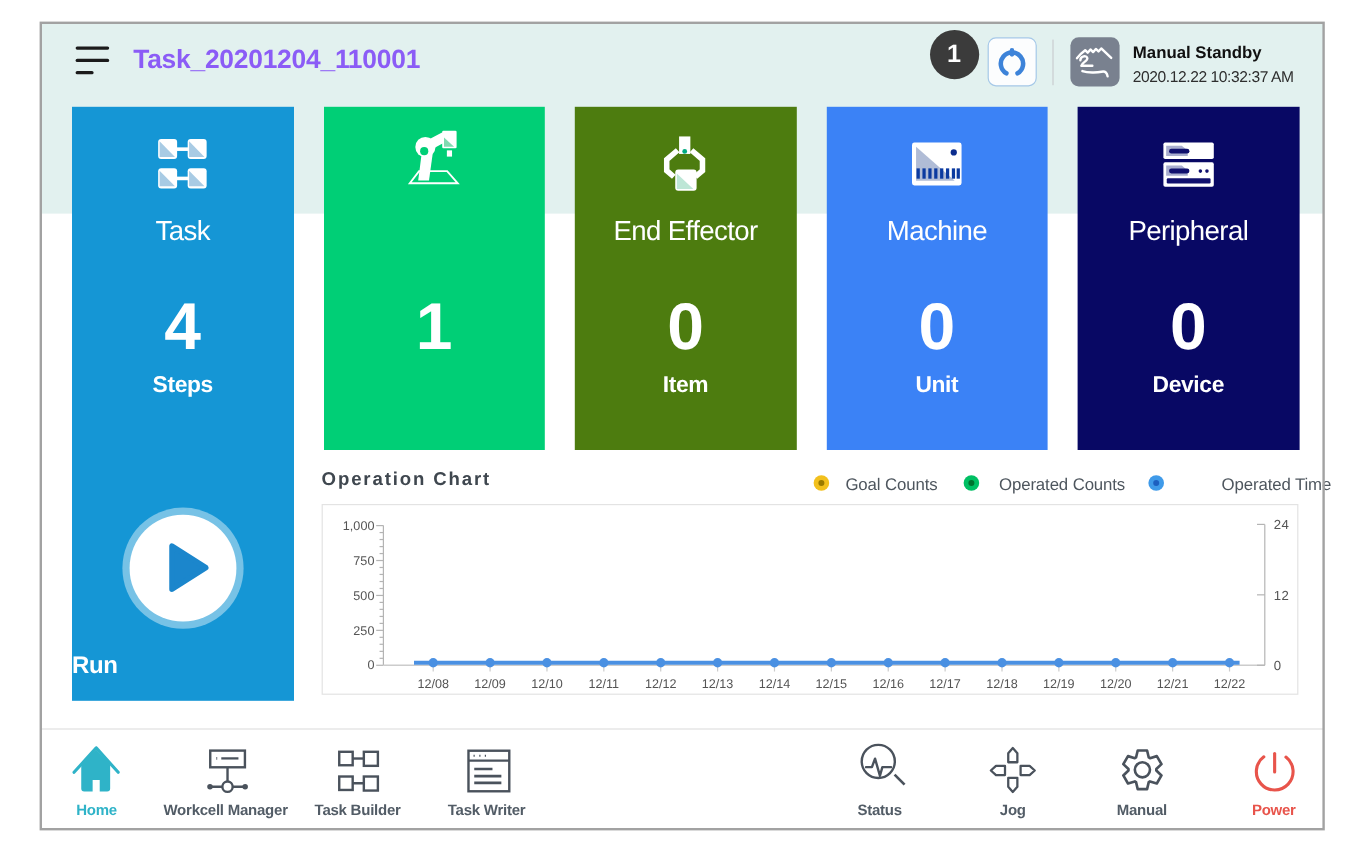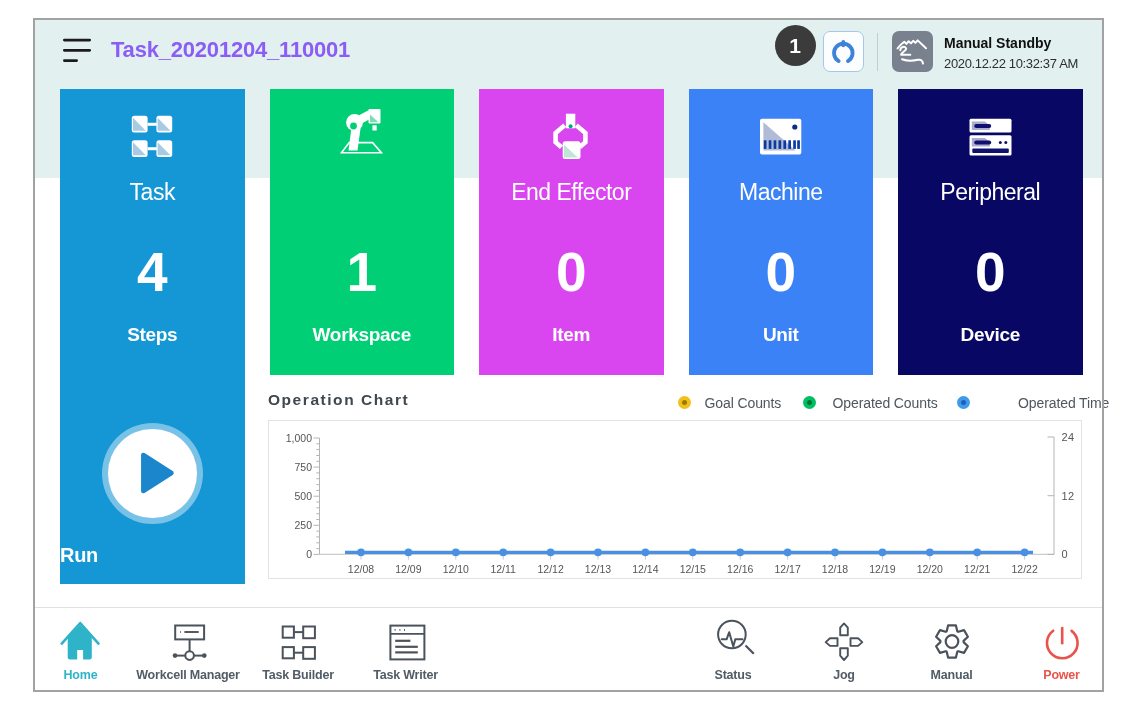--- a/index.html
+++ b/index.html
@@ -1,20 +1,20 @@
 <!DOCTYPE html>
 <html><head><meta charset="utf-8">
 <style>
 html,body{margin:0;padding:0;width:1134px;height:708px;background:#fff;overflow:hidden}
 *{box-sizing:border-box;font-family:"Liberation Sans",sans-serif}
 .abs{position:absolute}
 .card{position:absolute;top:89px;width:184.5px;height:286px;color:#fff;text-align:center}
 .card .lbl{position:absolute;left:0;right:0;top:89.5px;font-size:23px;font-weight:normal;letter-spacing:-0.5px}
 .card .num{position:absolute;left:0;right:0;font-size:55px;font-weight:bold}
-.card .sub{position:absolute;left:0;right:0;top:235px;font-size:19px;font-weight:bold;letter-spacing:-0.3px}
+.card .sub{position:absolute;left:0;right:0;top:222px;font-size:19px;font-weight:bold;letter-spacing:-0.3px}
 .navlbl{position:absolute;top:668px;font-size:12.5px;font-weight:bold;color:#525c66;transform:translateX(-50%);white-space:nowrap;letter-spacing:-0.2px}
 .leg{position:absolute;top:394.5px;font-size:14px;color:#4e565e;white-space:nowrap;letter-spacing:-0.1px}
 .ldot{position:absolute;top:395.5px;width:13px;height:13px;border-radius:50%}
 .ldot i{position:absolute;left:4px;top:4px;width:5px;height:5px;border-radius:50%;display:block}
 </style></head>
 <body>
 
 <div class="abs" style="left:34px;top:19px;width:1069px;height:159px;background:#e2f1ef"></div>
 
 <div class="abs" style="left:111px;top:37px;font-size:22px;font-weight:bold;color:#8b5cf6;letter-spacing:-0.2px">Task_20201204_110001</div>
@@ -29,23 +29,22 @@
 
 <div class="abs" style="left:944px;top:35px;font-size:14px;font-weight:bold;color:#101010">Manual Standby</div>
 <div class="abs" style="left:944px;top:56px;font-size:13px;color:#2e2e2e;letter-spacing:-0.35px">2020.12.22 10:32:37 AM</div>
 <div class="card" style="left:60px;background:#1596d5;height:495px">
 <div class="lbl">Task</div>
 <div class="num" style="top:156px;line-height:55px">4</div>
 <div class="sub">Steps</div>
 </div>
 <div class="card" style="left:269.5px;background:#00cf76;height:286px">
 <div class="num" style="top:156px;line-height:55px">1</div>
-<div class="sub">Workspace</div>
-</div>
-<div class="card" style="left:479px;background:#d946ef;height:286px">
+</div>
+<div class="card" style="left:479px;background:#4d7c0f;height:286px">
 <div class="lbl">End Effector</div>
 <div class="num" style="top:156px;line-height:55px">0</div>
 <div class="sub">Item</div>
 </div>
 <div class="card" style="left:688.5px;background:#3b82f6;height:286px">
 <div class="lbl">Machine</div>
 <div class="num" style="top:156px;line-height:55px">0</div>
 <div class="sub">Unit</div>
 </div>
 <div class="card" style="left:898px;background:#080864;height:286px">

